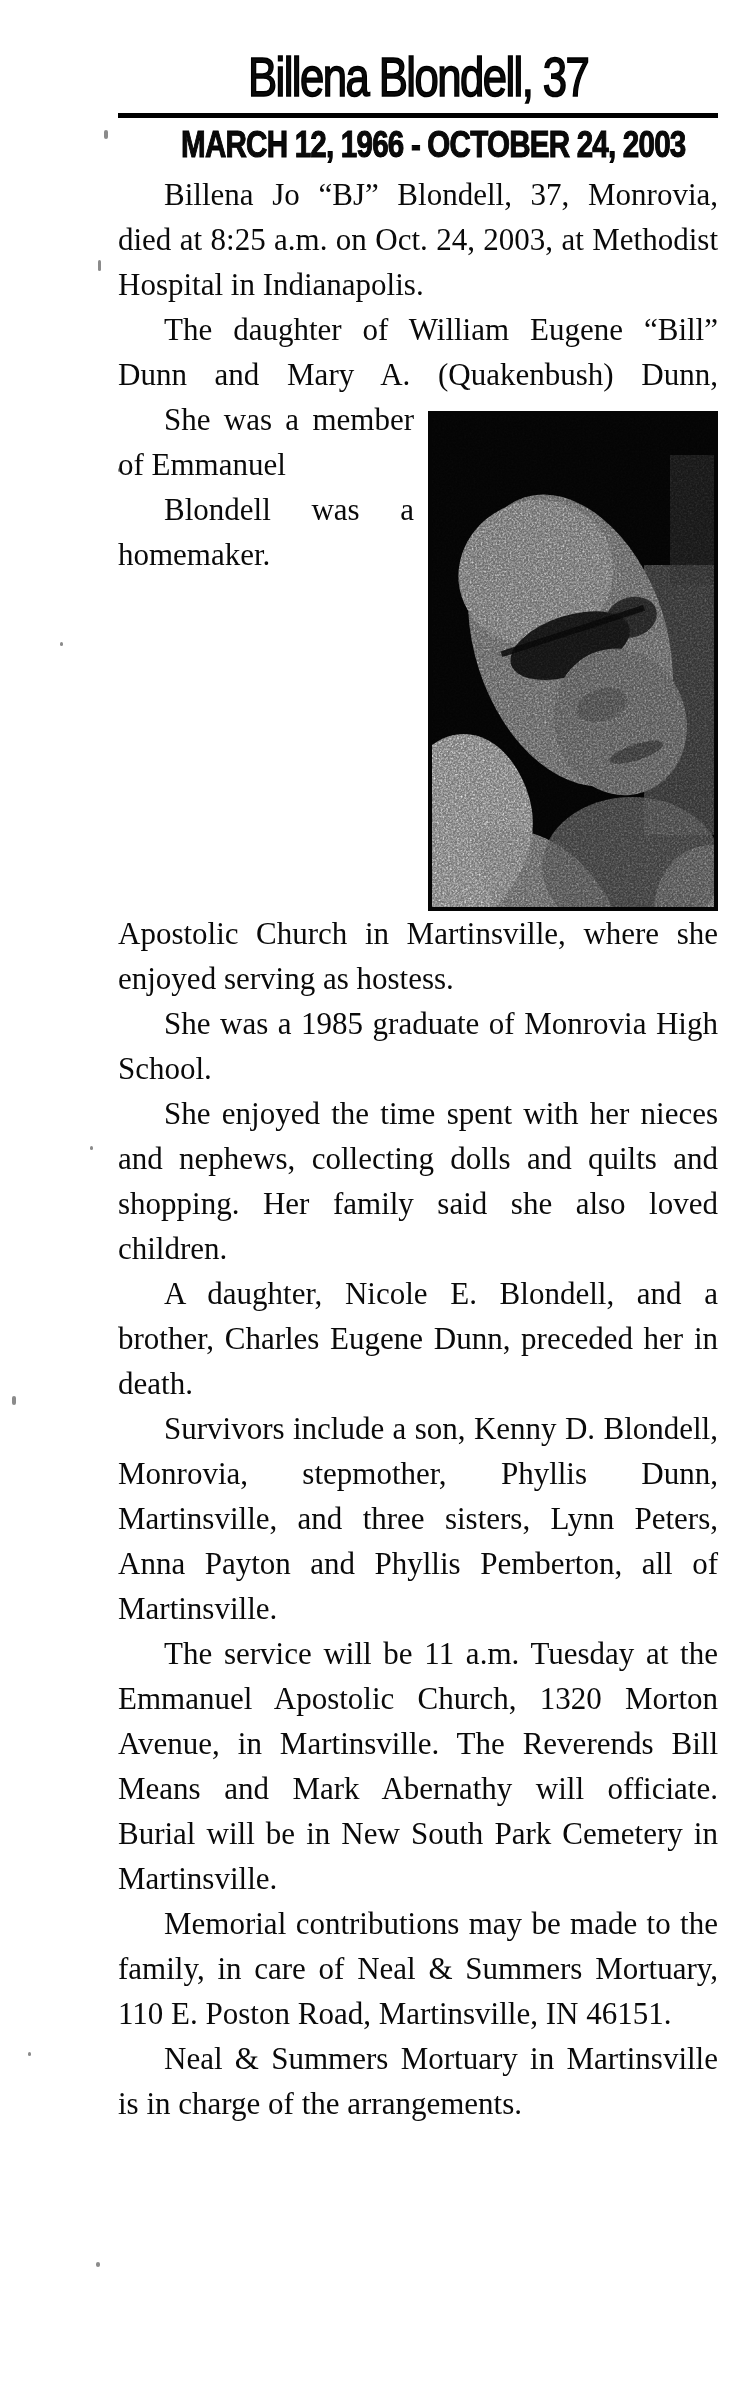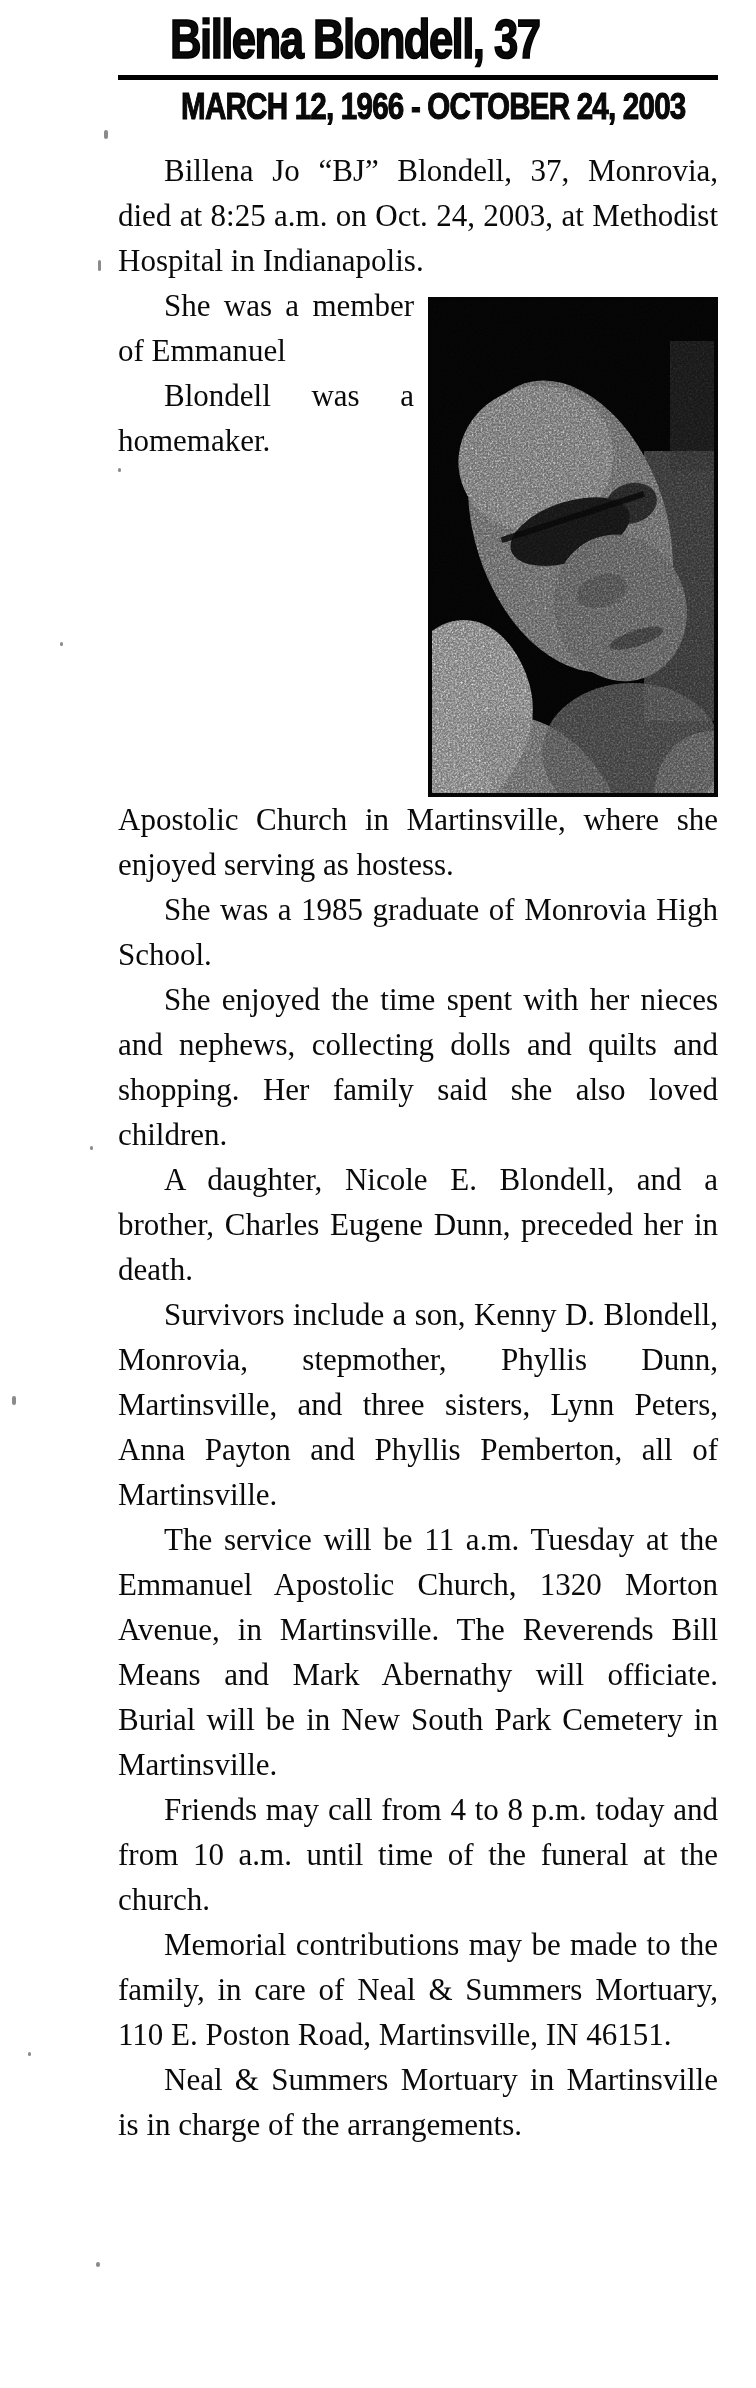--- a/index.html
+++ b/index.html
@@ -7,35 +7,35 @@
     position:relative;
     width:756px;height:2388px;
     background:#ffffff;
     color:#0a0a0a;
     font-family:"Liberation Serif", serif;
     overflow:hidden;
   }
   .content{
     position:absolute;left:118px;top:10px;width:600px;
   }
-  .headline{text-align:left;font-family:"Liberation Sans",sans-serif;font-weight:700;line-height:1.05;}
+  .headline{text-align:center;font-family:"Liberation Sans",sans-serif;font-weight:400;line-height:1.05;margin-top:38px;}
   .headline .scale{
     display:inline-block;transform:scaleX(0.78);transform-origin:center;
     font-size:56px;letter-spacing:-2px;white-space:nowrap;
     -webkit-text-stroke:1.6px #000;
   }
   .rule{height:5px;background:#000;margin:6px 0 7px;}
   .dates{text-align:right;font-family:"Liberation Sans",sans-serif;font-weight:700;line-height:1.1;}
   .dates .scale{
     display:inline-block;transform:scaleX(0.8);transform-origin:center;
     font-size:37px;letter-spacing:-1px;white-space:nowrap;
     -webkit-text-stroke:1px #000;
   }
   .body{
-    margin-top:21px;
+    margin-top:7px;
     font-size:31px;line-height:45px;
     text-align:justify;
   }
   .body p{margin:0;}
   .indent{text-indent:46px;}
   .justify-last{text-align-last:justify;}
   .row{display:flex;align-items:flex-start;}
   .narrow{width:296px;}
   .photo-wrap{margin-left:auto;margin-top:14px;}
   .photo-frame{
@@ -67,20 +67,21 @@
     <div class="rule"></div>
 
     <div class="dates">
       <span class="scale">MARCH 12, 1966 - OCTOBER 24, 2003</span>
     </div>
 
     <div class="body">
 
       <p class="indent">Billena Jo “BJ” Blondell, 37, Monrovia, died at 8:25 a.m. on Oct. 24, 2003, at Methodist Hospital in Indianapolis.</p>
 
+      <p class="indent justify-last">The daughter of William Eugene “Bill” Dunn and Mary A. (Quakenbush) Dunn,</p>
 
       <div class="row">
         <div class="narrow">
           <p class="indent">She was a mem­ber of Emmanuel</p>
           <p class="indent">Blondell was a homemaker.</p>
         </div>
 
         <div class="photo-wrap">
           <svg class="photo-frame" viewBox="0 0 282 492" xmlns="http://www.w3.org/2000/svg">
             <defs>
@@ -120,19 +121,18 @@
           </svg>
         </div>
       </div>
 
       <p>Apostolic Church in Martinsville, where she enjoyed serving as hostess.</p>
       <p class="indent">She was a 1985 graduate of Monrovia High School.</p>
       <p class="indent">She enjoyed the time spent with her nieces and nephews, collecting dolls and quilts and shopping. Her family said she also loved children.</p>
       <p class="indent">A daughter, Nicole E. Blondell, and a brother, Charles Eugene Dunn, preceded her in death.</p>
       <p class="indent">Survivors include a son, Kenny D. Blondell, Monrovia, stepmother, Phyllis Dunn, Martinsville, and three sisters, Lynn Peters, Anna Payton and Phyllis Pemberton, all of Martinsville.</p>
       <p class="indent">The service will be 11 a.m. Tuesday at the Emmanuel Apostolic Church, 1320 Morton Avenue, in Martinsville. The Reverends Bill Means and Mark Abernathy will officiate. Burial will be in New South Park Cemetery in Martinsville.</p>
-      <p class="indent">Friends may call from 4 to 8 p.m. today and from 10 a.m. until time of the funeral at the church.</p>
       <p class="indent">Memorial contributions may be made to the family, in care of Neal &amp; Summers Mortuary, 110 E. Poston Road, Martinsville, IN 46151.</p>
       <p class="indent">Neal &amp; Summers Mortuary in Martinsville is in charge of the arrange­ments.</p>
 
     </div>
   </div>
 </div>
 
 </body></html>

